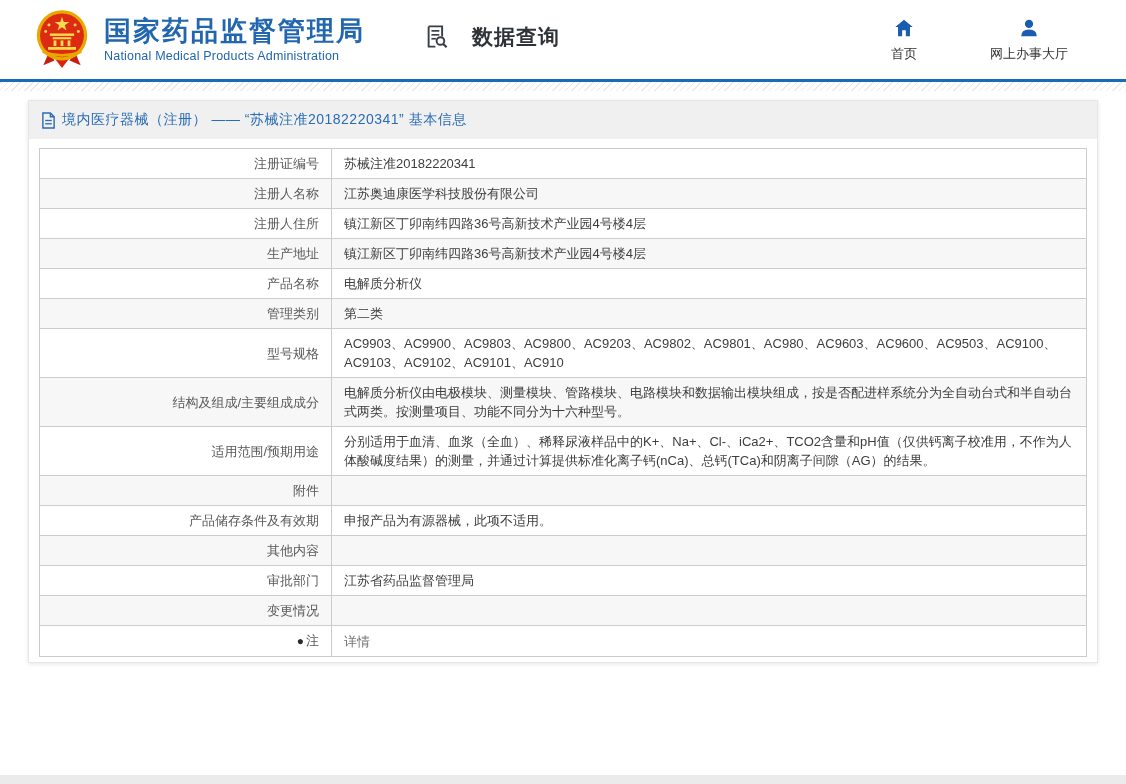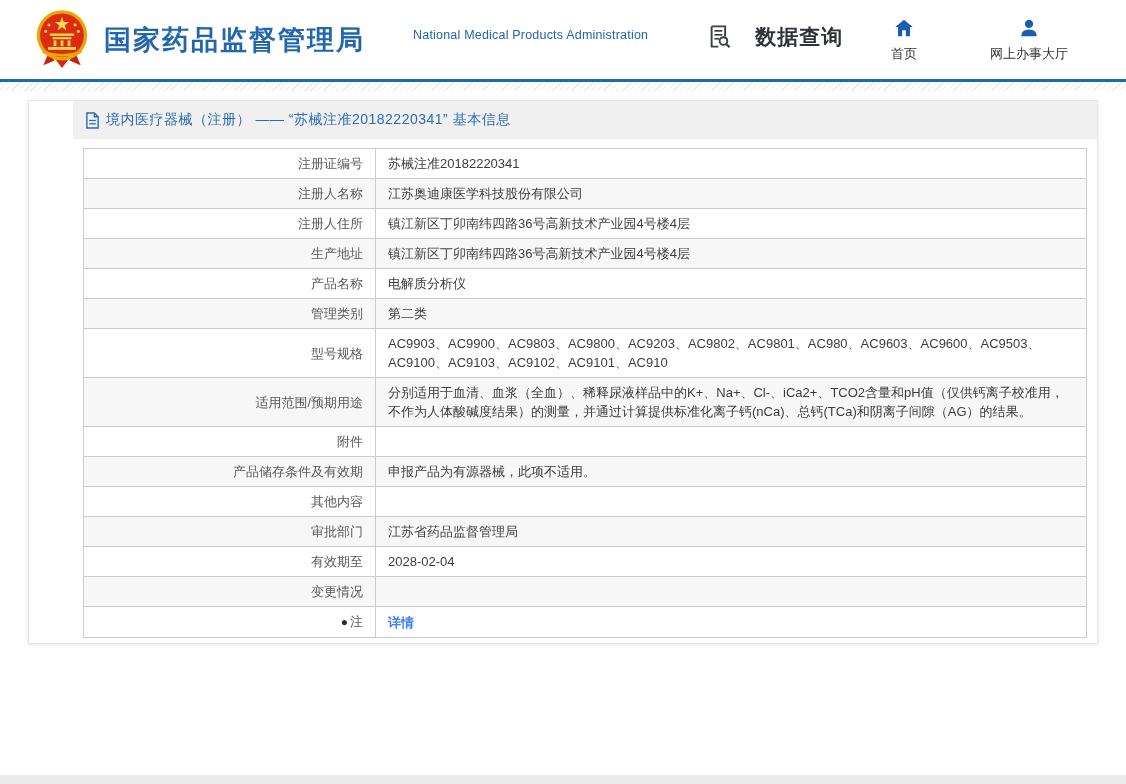--- a/index.html
+++ b/index.html
@@ -17,34 +17,33 @@
   .header {
     height: 82px;
     background: #fff;
     display: flex;
     align-items: center;
     padding: 0 30px 0 34px;
     border-bottom: 3px solid #1a6ab8;
     flex: none;
   }
   .emblem { width: 56px; height: 62px; margin-right: 14px; flex: none; }
-  .org-names { display: flex; flex-direction: row; justify-content: space-between; }
+  .org-names { display: flex; flex-direction: column; justify-content: space-between; }
   .org-cn {
     color: #2166ae;
     font-size: 27px;
     font-weight: bold;
     letter-spacing: 2px;
     line-height: 30px;
   }
   .org-en {
     color: #2166ae;
     font-size: 12.5px;
     margin-top: 3px;
     letter-spacing: 0.2px;
-    margin-left: 48px;
   }
   .section-entry {
     display: flex;
     align-items: center;
     margin-left: 58px;
     margin-top: -6px;
     cursor: pointer;
     gap: 16px;
   }
   .section-entry svg { margin-right: 6px; }
@@ -64,21 +63,20 @@
     flex: none;
     background: repeating-linear-gradient(-45deg, #e9e9e9 0 1px, #ffffff 1px 4.5px);
   }
 
   
   .main { flex: 1; background: #fff; padding: 9px 28px 0 28px; }
   .content-box {
     background: #fff;
     border: 1px solid #e6e6e6;
     box-shadow: 0 1px 4px rgba(0,0,0,0.10);
-    padding-left: 44px;
   }
   .title-bar {
     height: 38px;
     background: #f0f0f0;
     display: flex;
     align-items: center;
     padding: 0 12px;
   }
   .title-bar svg { margin-right: 6px; flex: none; }
   .page-title { font-size: 14px; color: #2a6cb5; letter-spacing: 0.5px; }
@@ -99,21 +97,21 @@
   }
   table.info tr { background: #fff; }
   table.info tr:nth-child(even) { background: #f7f7f7; }
   td.lbl {
     width: 292px;
     text-align: right;
     color: #595959;
     white-space: nowrap;
   }
   td.val { color: #3d3d3d; padding-left: 14px; }
-  td.val a { color: #3b82f6; text-decoration: none; cursor: pointer; font-weight: bold; }
+  td.val a { color: #737373; text-decoration: none; cursor: pointer; }
   .note-ico {
     display: inline-block;
     color: #2b2b2b;
     font-size: 12px;
     margin-right: 2px;
     transform: translateY(-0.5px);
   }
 
   .page-bottom { height: 9px; background: #ebebeb; flex: none; }
 </style>
@@ -219,42 +217,42 @@
               </tr>
             <tr>
                 <td class="lbl">管理类别</td>
                 <td class="val">第二类</td>
               </tr>
             <tr>
                 <td class="lbl">型号规格</td>
                 <td class="val">AC9903、AC9900、AC9803、AC9800、AC9203、AC9802、AC9801、AC980、AC9603、AC9600、AC9503、AC9100、AC9103、AC9102、AC9101、AC910</td>
               </tr>
             <tr>
+                <td class="lbl">结构及组成/主要组成成分</td>
+                <td class="val">电解质分析仪由电极模块、测量模块、管路模块、电路模块和数据输出模块组成，按是否配进样系统分为全自动台式和半自动台式两类。按测量项目、功能不同分为十六种型号。</td>
+              </tr>
+            <tr>
                 <td class="lbl">适用范围/预期用途</td>
                 <td class="val">分别适用于血清、血浆（全血）、稀释尿液样品中的K+、Na+、Cl-、iCa2+、TCO2含量和pH值（仅供钙离子校准用，不作为人体酸碱度结果）的测量，并通过计算提供标准化离子钙(nCa)、总钙(TCa)和阴离子间隙（AG）的结果。</td>
               </tr>
             <tr>
                 <td class="lbl">附件</td>
                 <td class="val"></td>
               </tr>
             <tr>
                 <td class="lbl">产品储存条件及有效期</td>
                 <td class="val">申报产品为有源器械，此项不适用。</td>
               </tr>
             <tr>
                 <td class="lbl">其他内容</td>
                 <td class="val"></td>
               </tr>
             <tr>
                 <td class="lbl">审批部门</td>
                 <td class="val">江苏省药品监督管理局</td>
-              </tr>
-            <tr>
-                <td class="lbl">有效期至</td>
-                <td class="val">2028-02-04</td>
               </tr>
             <tr>
                 <td class="lbl">变更情况</td>
                 <td class="val"></td>
               </tr>
             <tr>
               <td class="lbl">
                 <span class="note-ico">●</span><span>注</span>
               </td>
               <td class="val">

